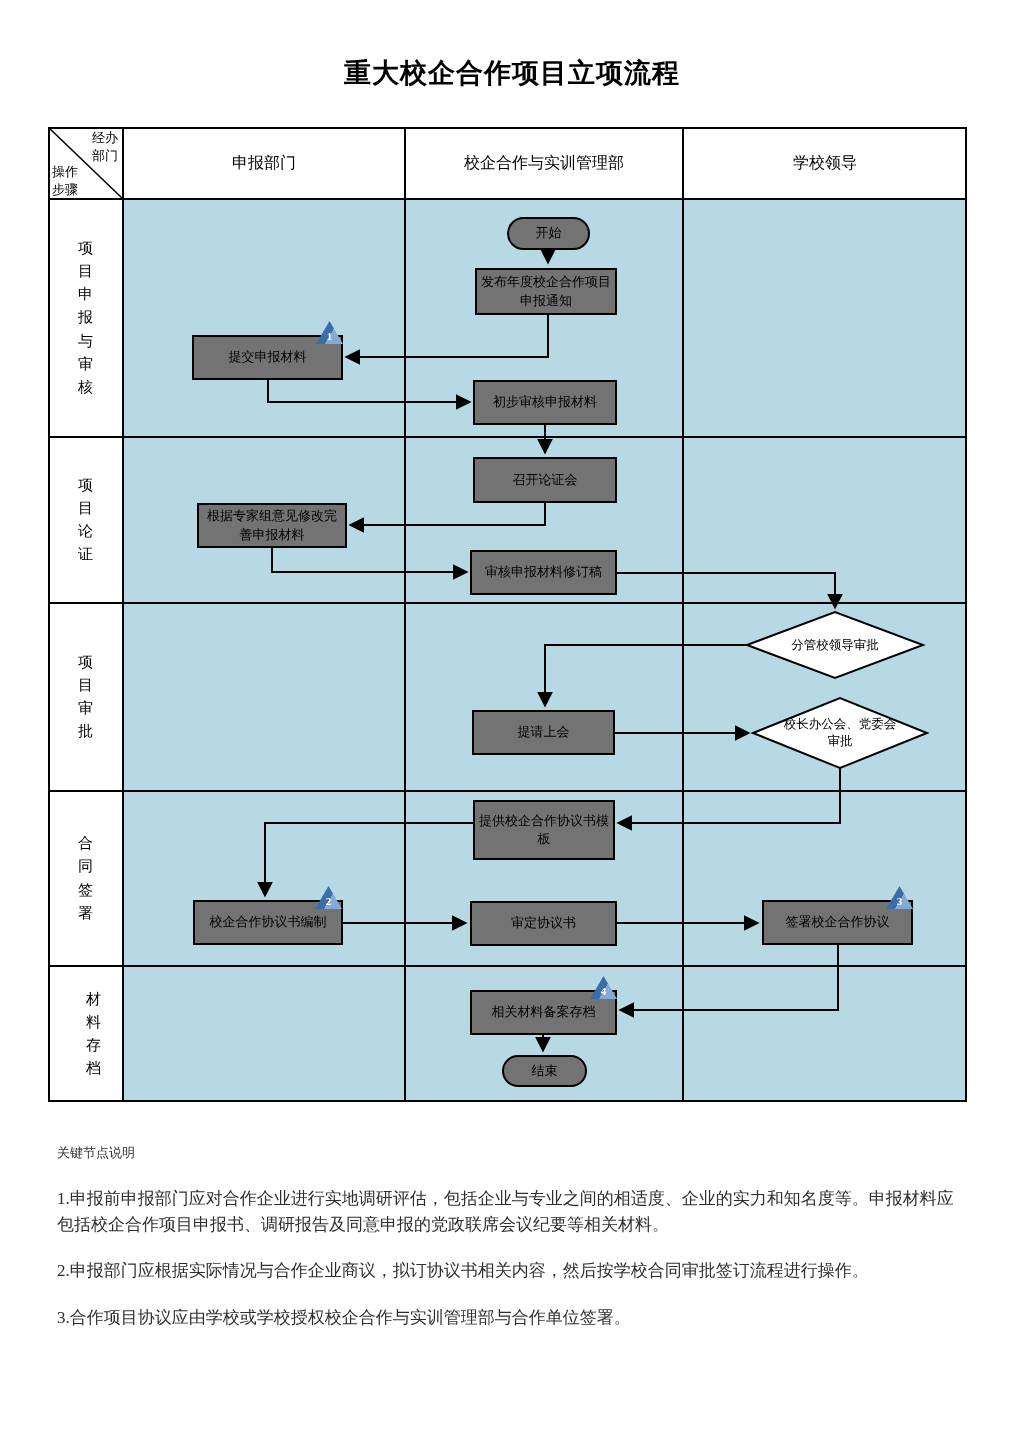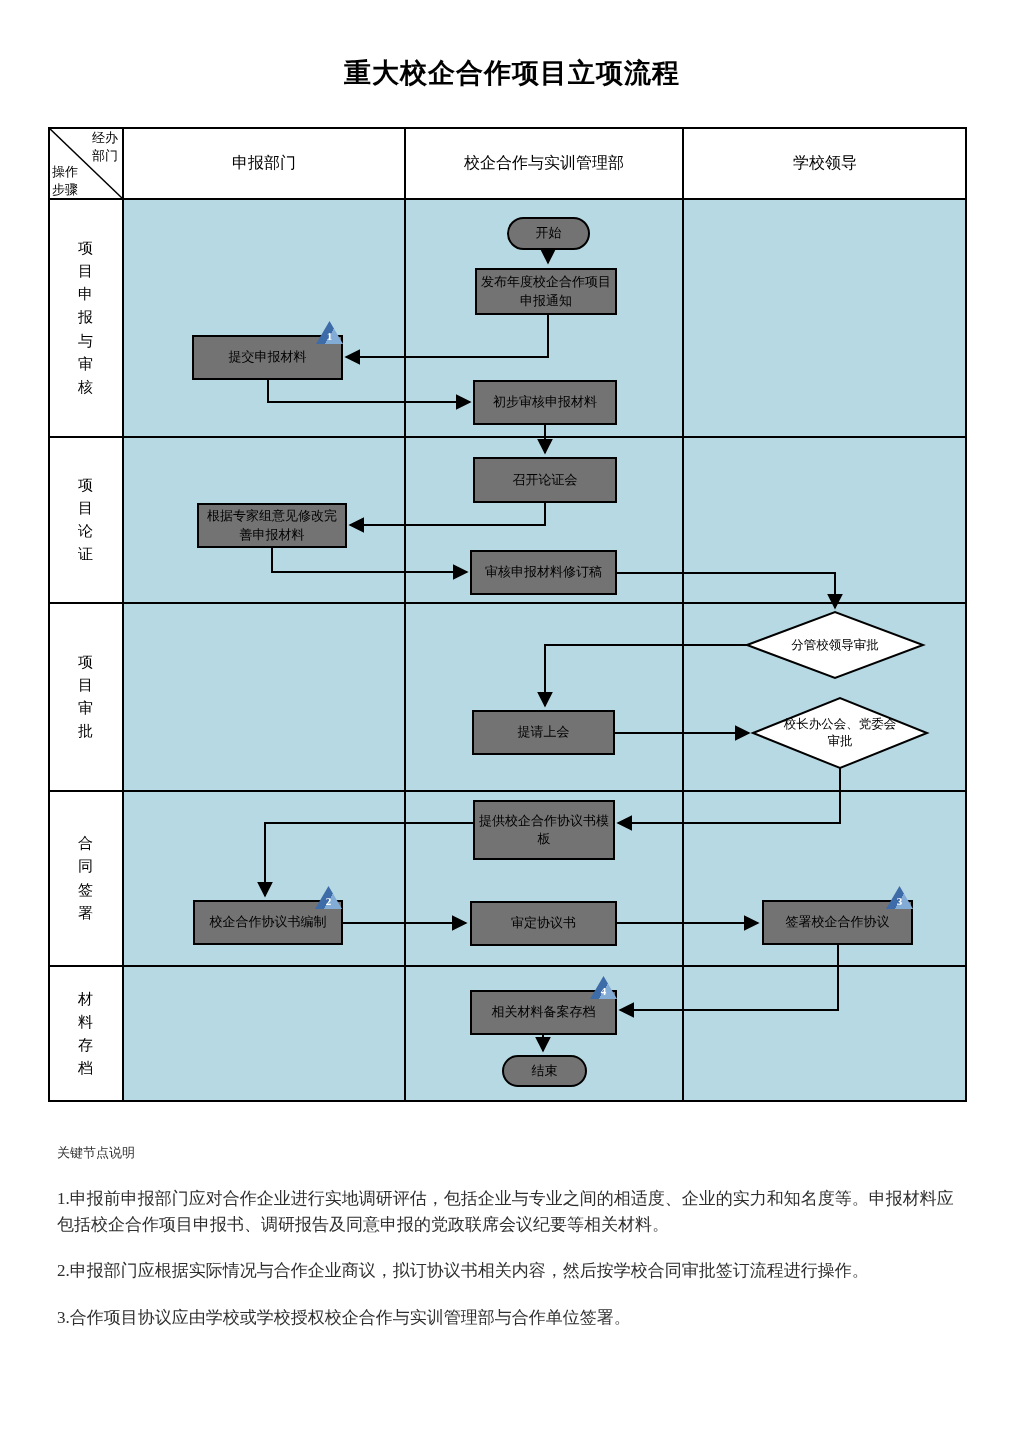--- a/index.html
+++ b/index.html
@@ -115,21 +115,21 @@
       </div>
     <div class="row-label" style="top:310px;height:166px;">
         <div class="vtxt">项目论证</div>
       </div>
     <div class="row-label" style="top:476px;height:188px;">
         <div class="vtxt">项目审批</div>
       </div>
     <div class="row-label" style="top:664px;height:175px;">
         <div class="vtxt">合同签署</div>
       </div>
-    <div class="row-label" style="top:839px;height:136px;">
+    <div class="row-label" style="top:839px;height:136px;padding-left:8px;">
         <div class="vtxt">材料存档</div>
       </div>
 
     <div class="box oval" style="left:459px;top:90px;width:83px;height:33px;">开始</div>
     <div class="box" style="left:427px;top:141px;width:142px;height:47px;">发布年度校企合作项目申报通知</div>
     <div class="box" style="left:144px;top:208px;width:151px;height:45px;">提交申报材料</div>
     <div class="box" style="left:425px;top:253px;width:144px;height:45px;">初步审核申报材料</div>
     <div class="box" style="left:425px;top:330px;width:144px;height:46px;">召开论证会</div>
     <div class="box" style="left:149px;top:376px;width:150px;height:45px;">根据专家组意见修改完善申报材料</div>
     <div class="box" style="left:422px;top:423px;width:147px;height:45px;">审核申报材料修订稿</div>

